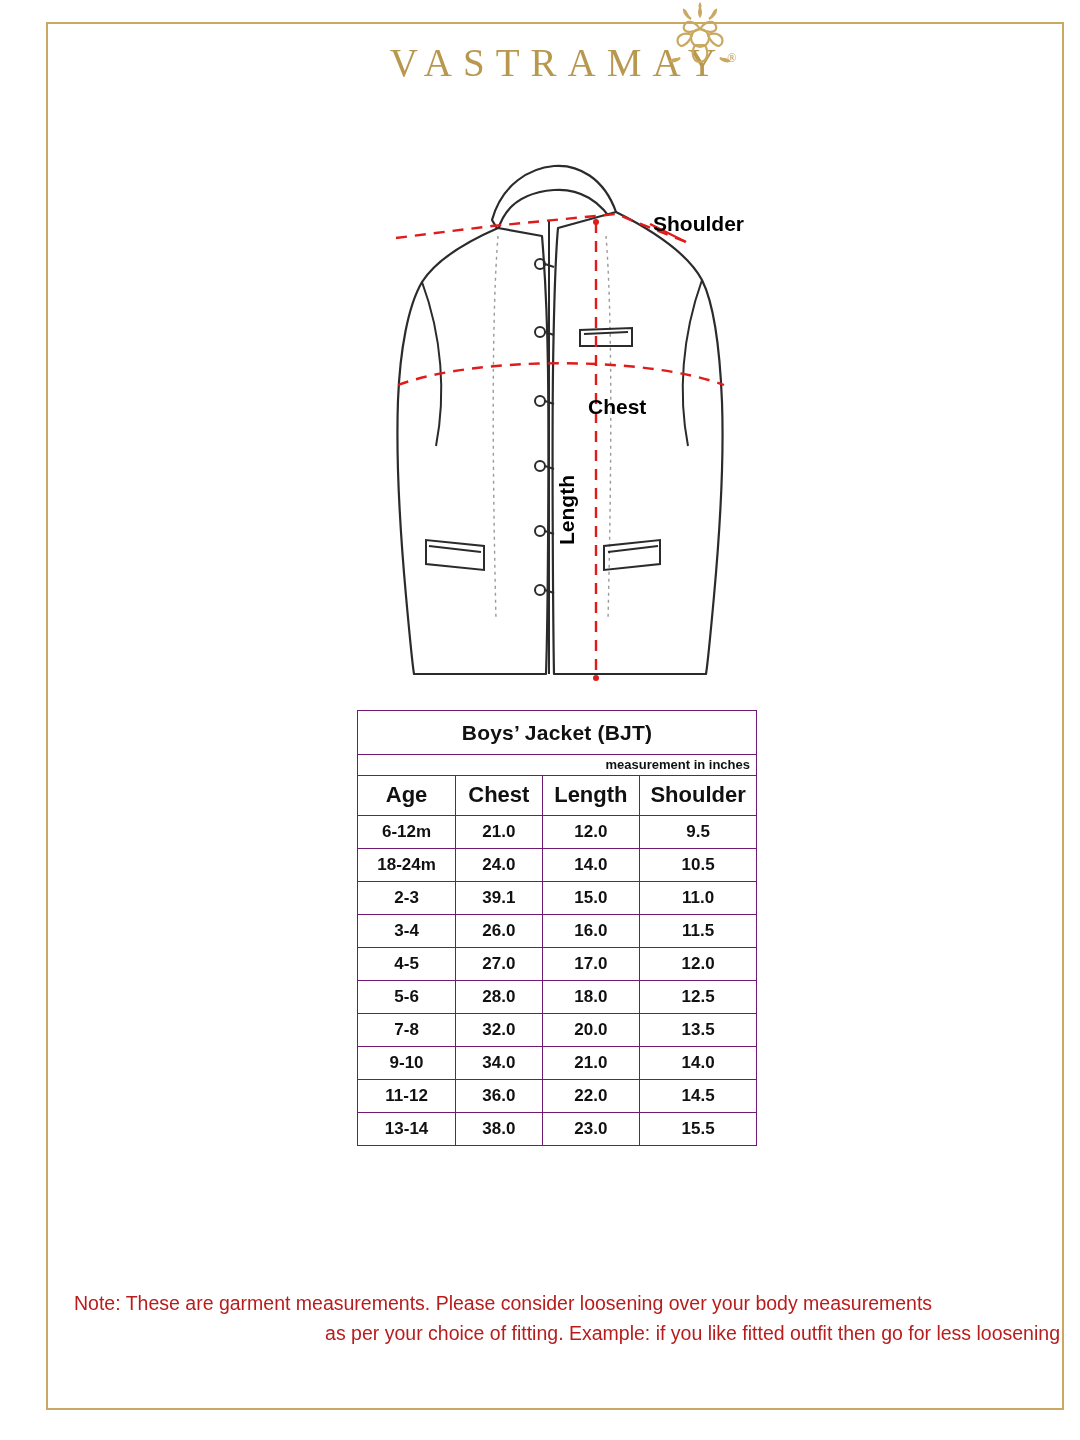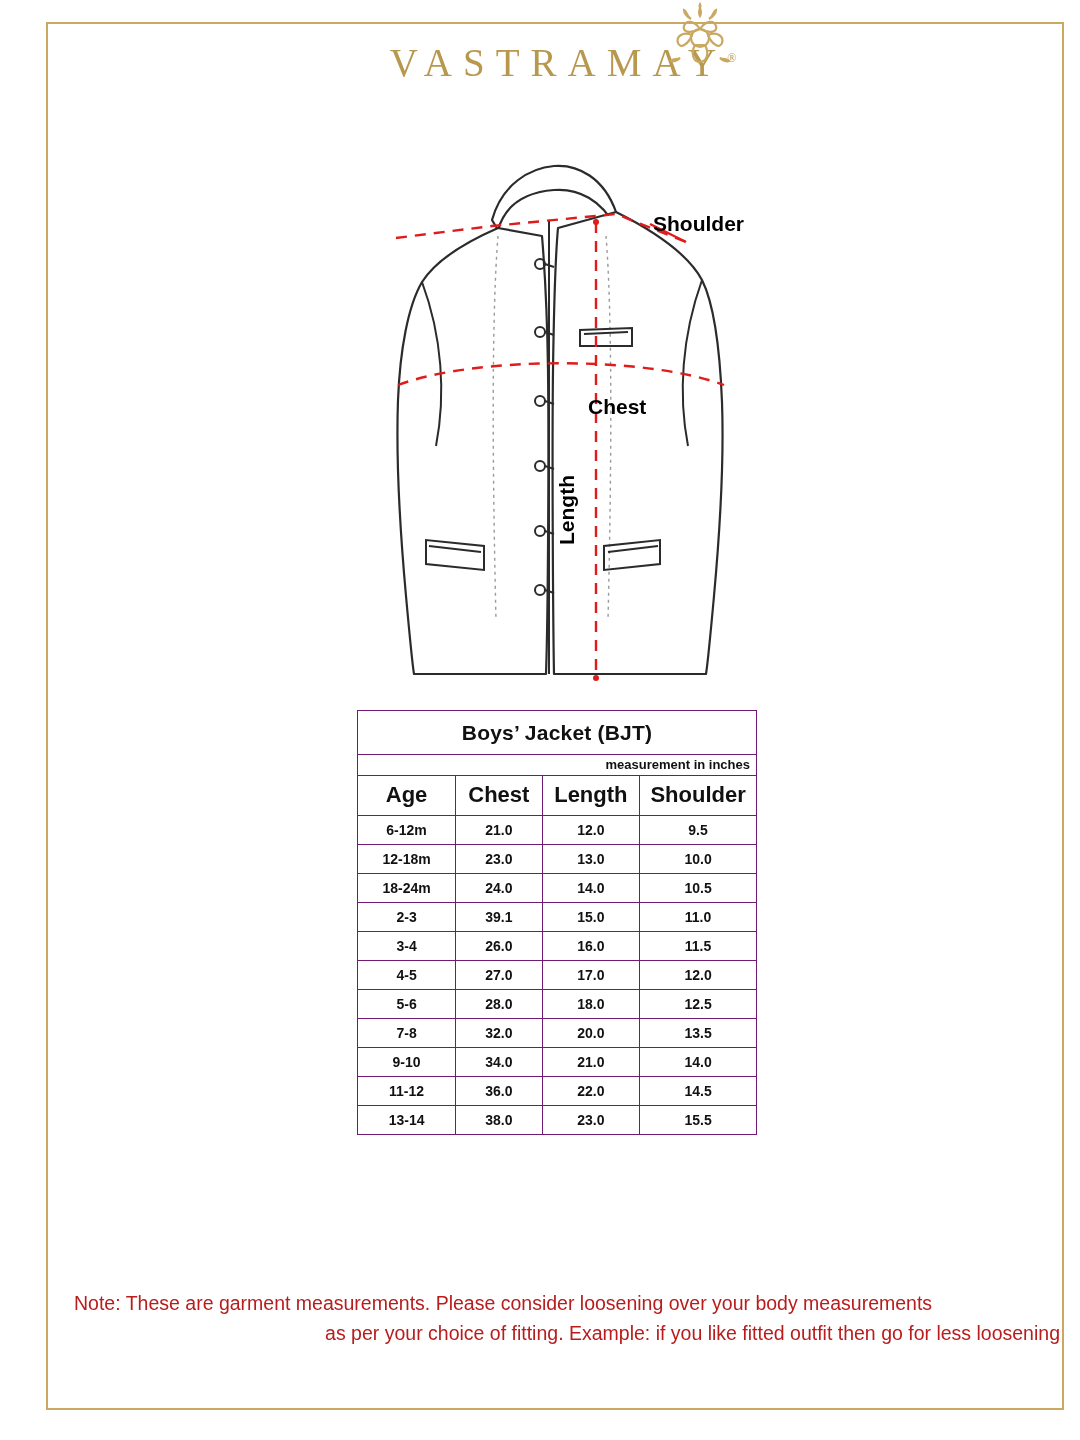--- a/index.html
+++ b/index.html
@@ -112,21 +112,21 @@
     font-weight: bold;
     text-align: right !important;
     padding: 2px 6px 3px 0;
   }
   .tbl-head td {
     font-size: 22px;
     font-weight: bold;
     padding: 6px 0 7px 0;
   }
   .tbl-body td {
-    font-size: 14px;
+    font-size: 17px;
     font-weight: bold;
     padding: 6px 0 6px 0;
   }
   .col-age { width: 103px; }
   .col-chest { width: 88px; }
   .col-length { width: 99px; }
   .col-shoulder { width: 118px; }
 
   
   .note {
@@ -268,26 +268,20 @@
         <td class="col-length">Length</td>
         <td class="col-shoulder">Shoulder</td>
       </tr>
       <tr class="tbl-body">
         <td>6-12m</td>
         <td>21.0</td>
         <td>12.0</td>
         <td>9.5</td>
       </tr>
       <tr class="tbl-body">
-        <td>12-18m</td>
-        <td>23.0</td>
-        <td>13.0</td>
-        <td>10.0</td>
-      </tr>
-      <tr class="tbl-body">
         <td>18-24m</td>
         <td>24.0</td>
         <td>14.0</td>
         <td>10.5</td>
       </tr>
       <tr class="tbl-body">
         <td>2-3</td>
         <td>39.1</td>
         <td>15.0</td>
         <td>11.0</td>

